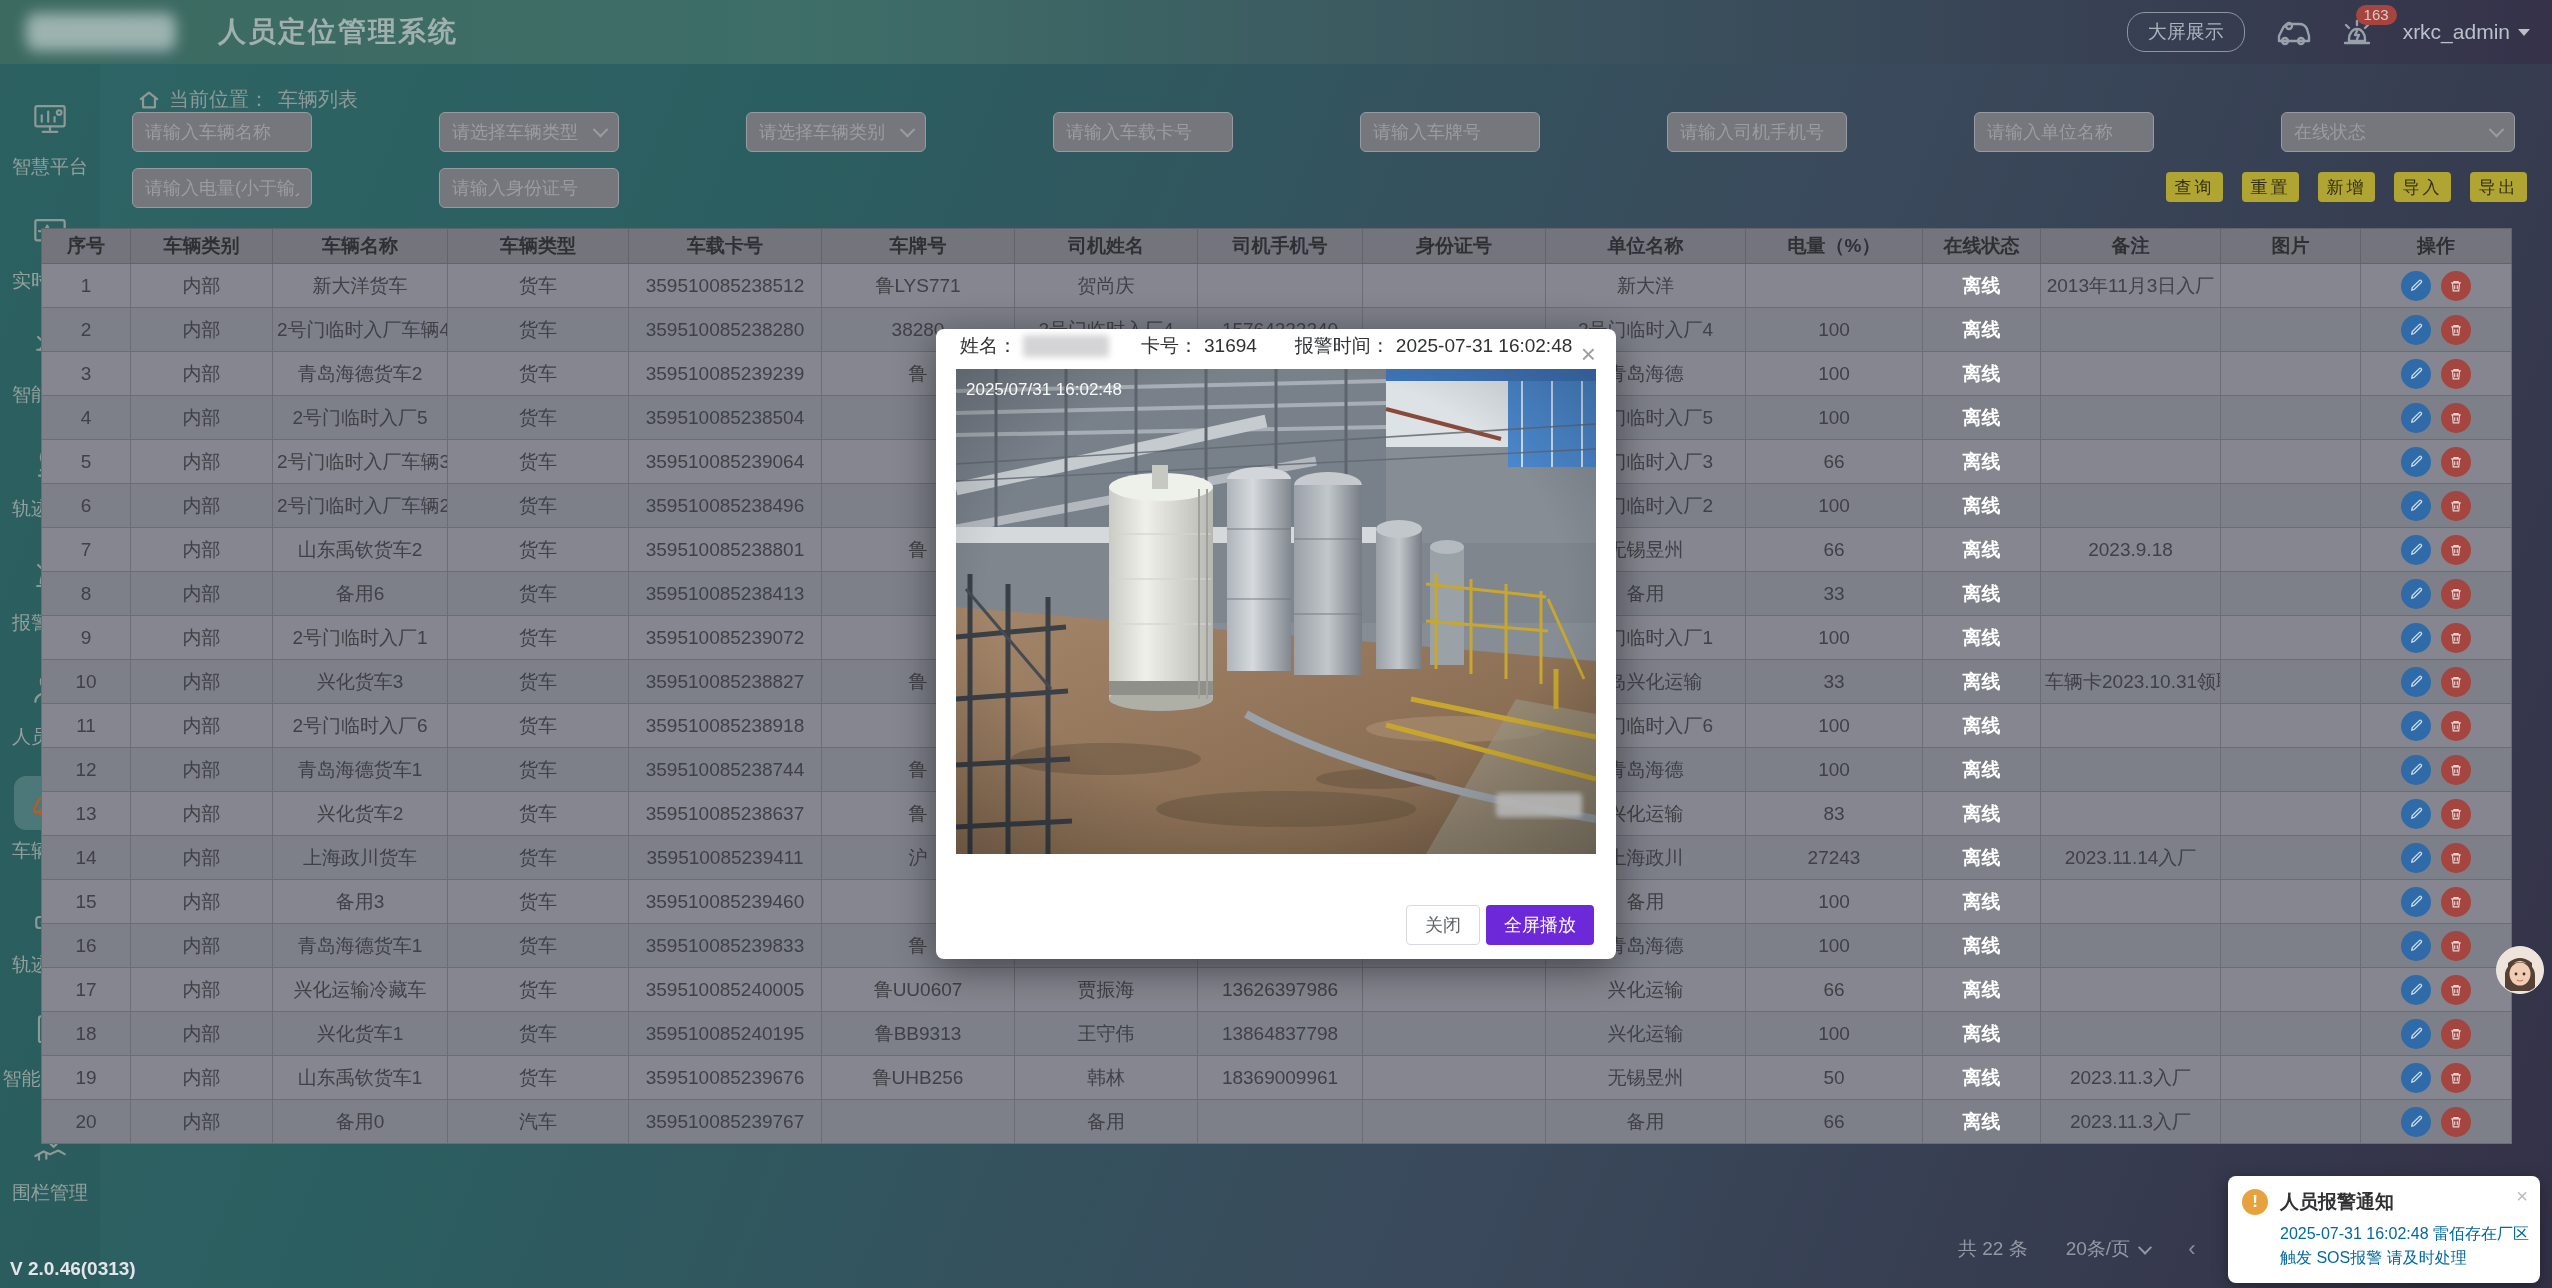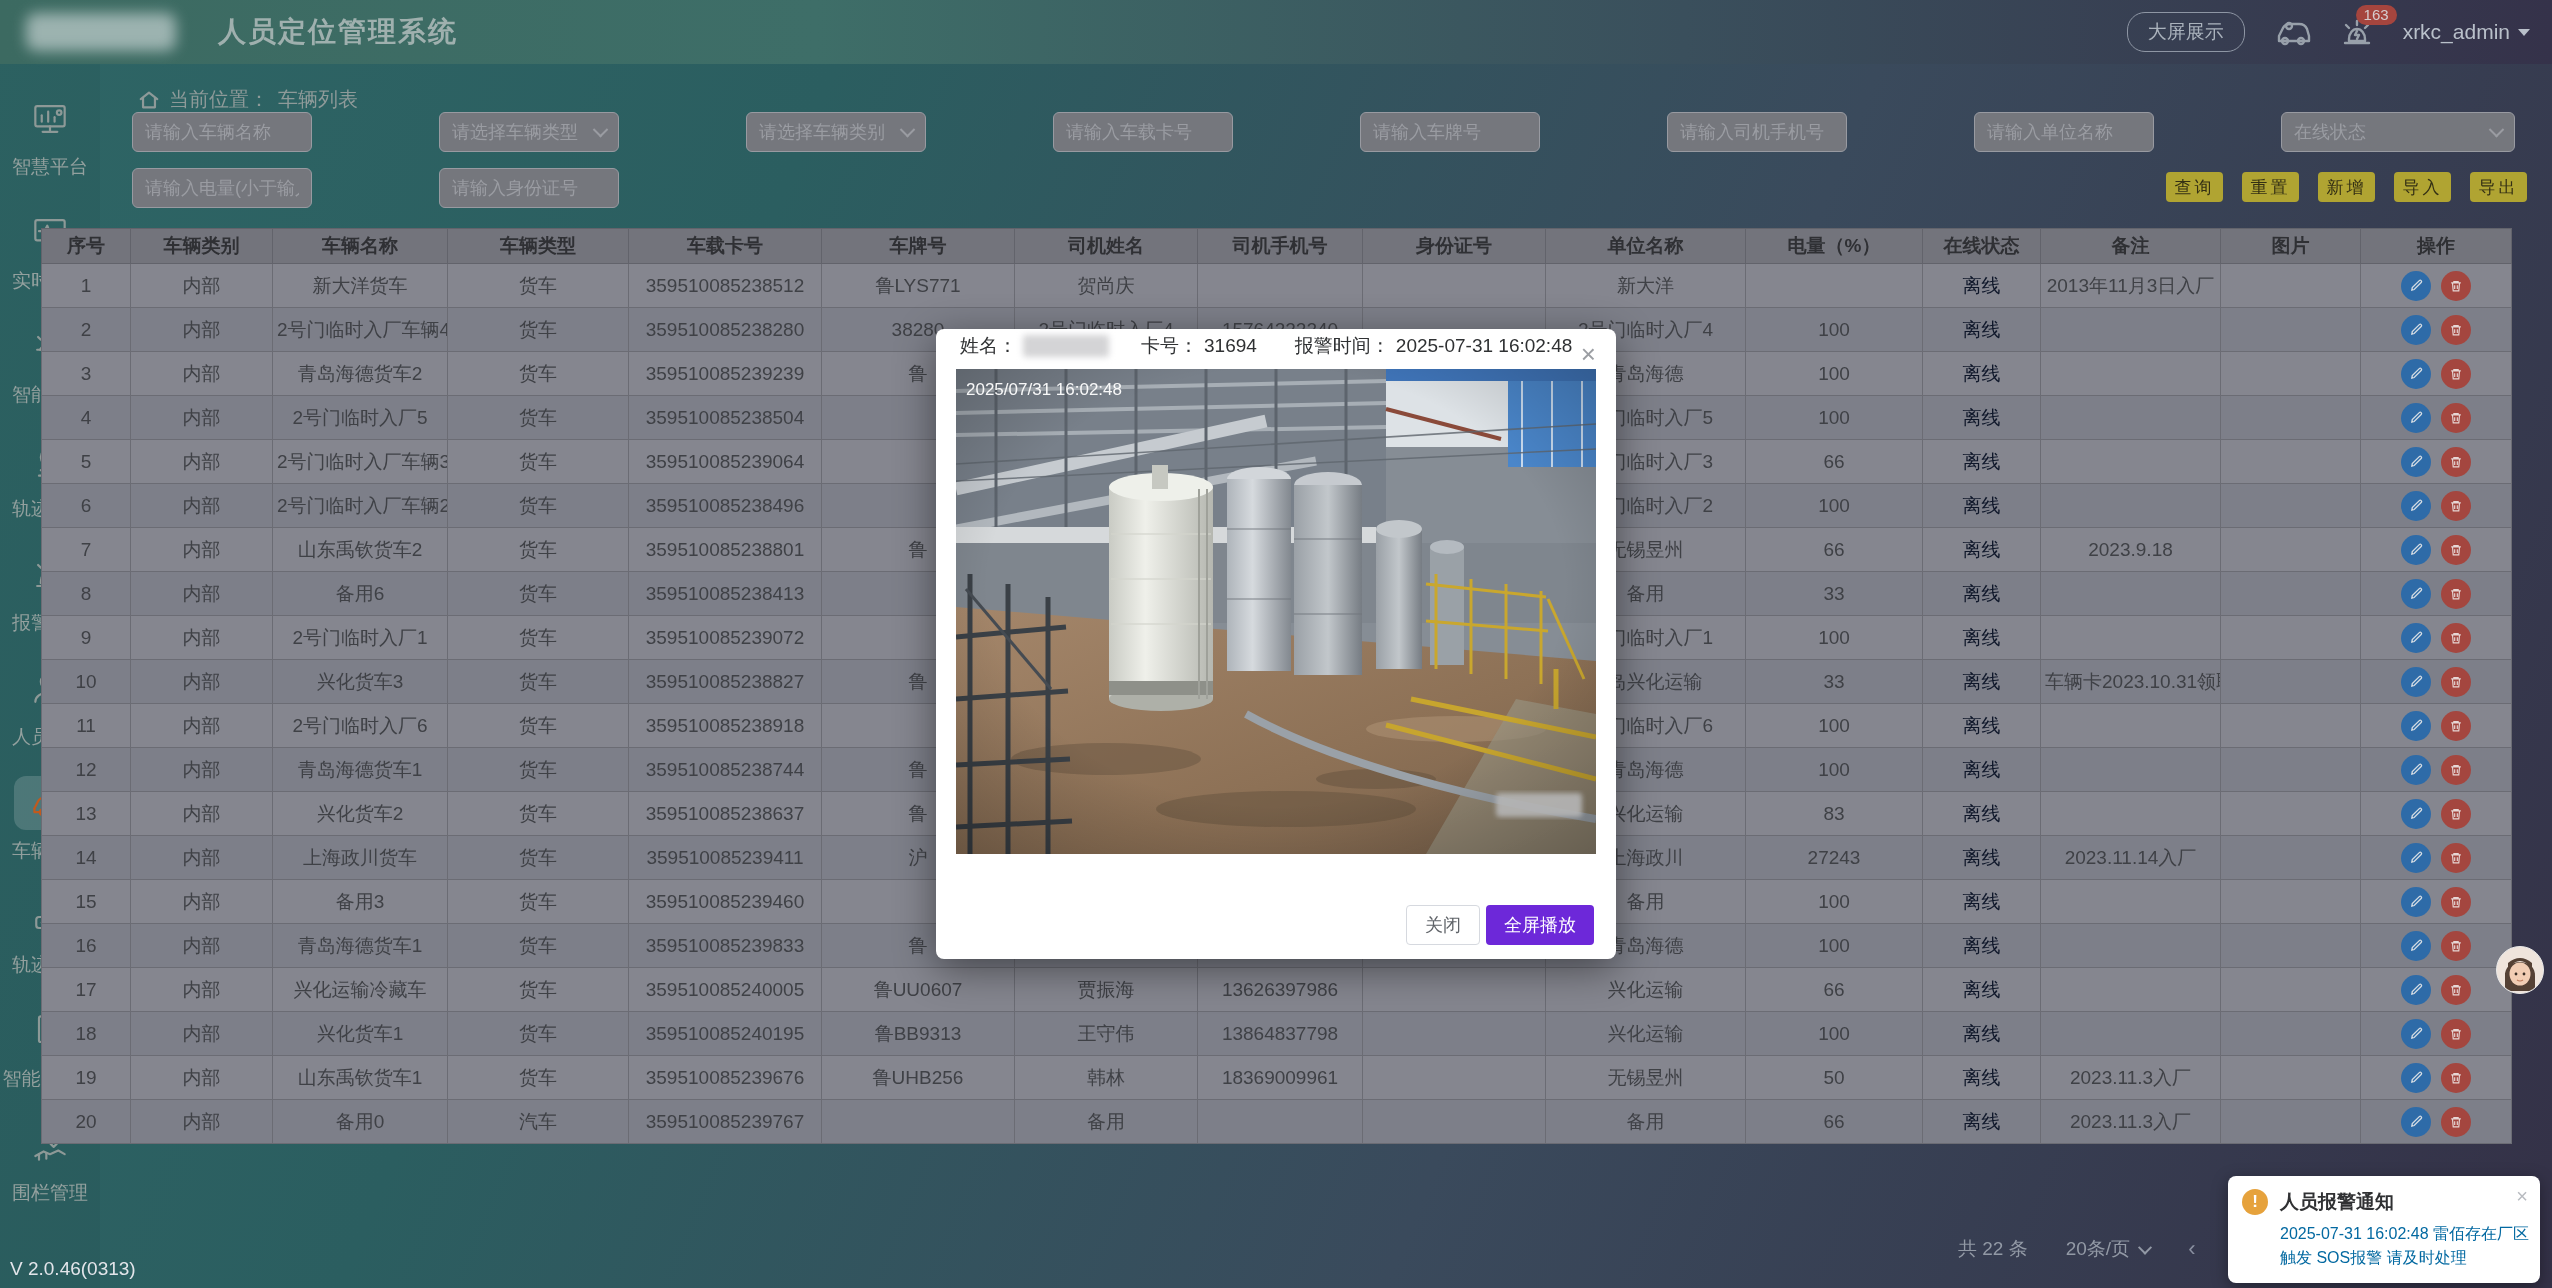--- a/index.html
+++ b/index.html
@@ -22,21 +22,21 @@
   .caret{width:0;height:0;border-left:6px solid transparent;border-right:6px solid transparent;border-top:7px solid #b9c0ca;}
   
   .sidebar{position:absolute;left:0;top:64px;width:100px;bottom:0;display:flex;flex-direction:column;
     align-items:center;padding-top:28px;gap:26px;background:rgba(0,0,0,0.04);}
   .side-item{width:90px;display:flex;flex-direction:column;align-items:center;gap:8px;cursor:pointer;}
   .side-icon{width:72px;height:54px;display:flex;align-items:center;justify-content:center;border-radius:12px;}
   .side-item.active .side-icon{background:rgba(255,255,255,0.16);}
   .side-icon svg{stroke:#8d9997;fill:none;stroke-width:2.4;stroke-linecap:round;stroke-linejoin:round;}
   .side-item.active .side-icon svg{stroke:#c05a1e;}
   .side-label{font-size:19px;color:#93a09e;white-space:nowrap;}
-  .version{position:absolute;left:10px;bottom:8px;color:#e3e5ea;font-size:19px;font-weight:normal;z-index:70;}
+  .version{position:absolute;left:10px;bottom:8px;color:#e3e5ea;font-size:19px;font-weight:bold;z-index:70;}
   
   .main{position:absolute;left:100px;top:64px;right:0;bottom:0;}
   .breadcrumb{position:absolute;left:38px;top:22px;display:flex;align-items:center;gap:9px;color:#8e9a99;font-size:20px;}
   .breadcrumb svg{stroke:#8e9a99;fill:none;stroke-width:2.4;stroke-linecap:round;stroke-linejoin:round;}
   .filter-row{position:absolute;display:flex;}
   .fr1{left:32px;top:48px;gap:127px;}
   .fr2{left:32px;top:104px;gap:127px;}
   .field{width:180px;height:40px;box-sizing:border-box;background:#75777d;border:1px solid #989aa1;border-radius:6px;
     display:flex;align-items:center;justify-content:space-between;padding:0 12px;cursor:text;}
   .field.select{cursor:pointer;}
@@ -48,21 +48,21 @@
   .ybtn{width:57px;height:30px;background:#b0a432;color:#332f14;border:none;border-radius:4px;
     font-size:17px;font-family:inherit;letter-spacing:3px;padding:0;cursor:pointer;}
   
   .veh-table{position:absolute;left:-59px;top:164px;}
   table{border-collapse:collapse;table-layout:fixed;width:2470px;}
   th{height:34px;background:#73747c;color:#2f3034;font-size:19px;font-weight:600;border:1px solid #62636b;padding:0 2px;}
   td{height:43px;font-size:19px;color:#3f4146;text-align:center;border:1px solid #6b6c74;padding:0 4px;
     overflow:hidden;white-space:nowrap;}
   tbody tr:nth-child(odd){background:#85868f;}
   tbody tr:nth-child(even){background:#7d7f89;}
-  .offline{color:#0f172a;}
+  .offline{color:#ffffff;font-weight:bold;}
   .ops{display:inline-flex;gap:10px;align-items:center;}
   .op{width:30px;height:30px;border-radius:50%;border:none;display:inline-flex;align-items:center;justify-content:center;cursor:pointer;padding:0;}
   .op.edit{background:#2e6ba8;}
   .op.del{background:#a4463f;}
   
   .pagination{position:absolute;left:1858px;top:1172px;display:flex;align-items:center;gap:38px;color:#9299a5;font-size:19px;}
   .pgchunk{display:flex;align-items:center;gap:10px;}
   .chev-sm{width:8px;height:8px;border-right:2px solid #9299a5;border-bottom:2px solid #9299a5;transform:rotate(45deg) translate(-1px,-1px);}
   .pg-prev{color:#8a90a0;font-size:22px;cursor:pointer;}
   

